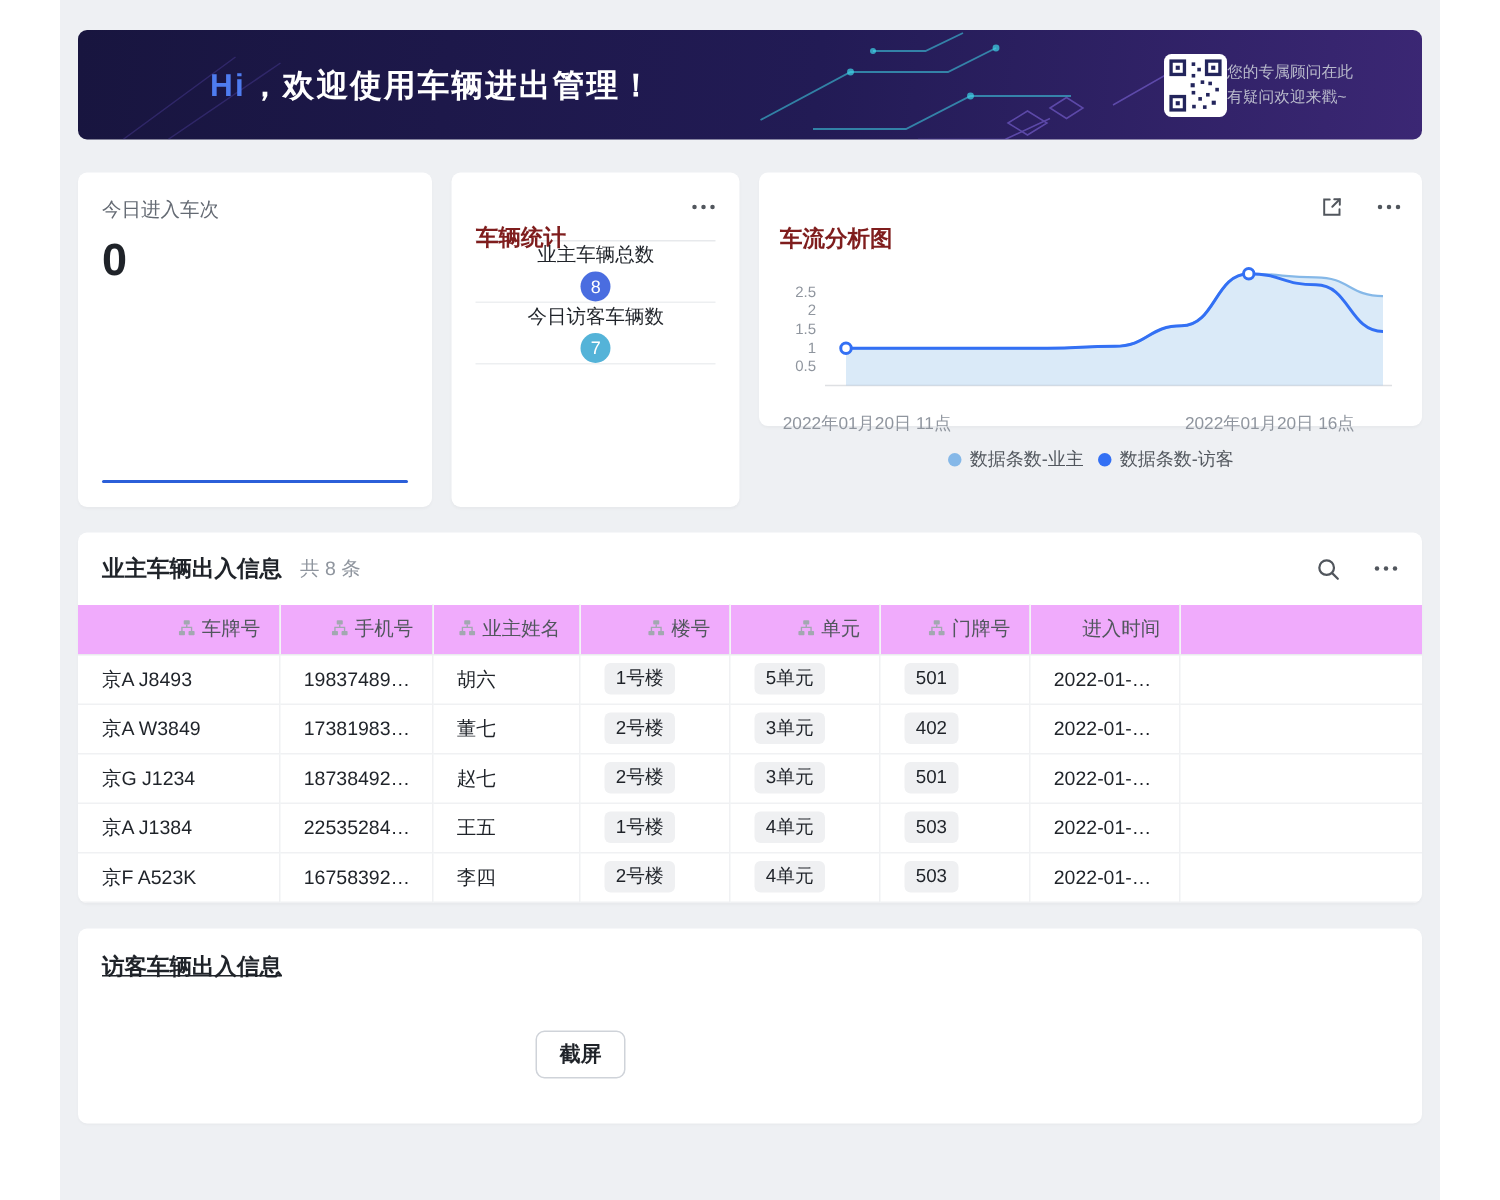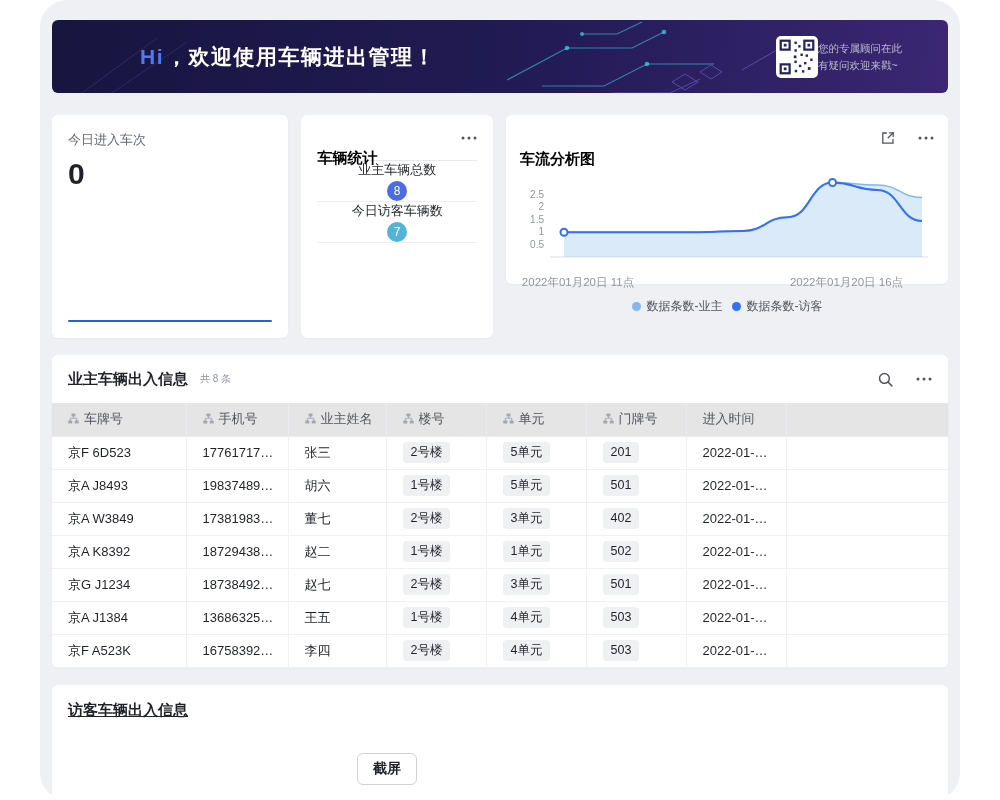--- a/index.html
+++ b/index.html
@@ -8,21 +8,20 @@
     background: #fff;
     font-family: "Liberation Sans", "DejaVu Sans", sans-serif;
     color: #1f2329;
     font-size: 13px;
   }
   .canvas {
     margin: 0 40px;
     height: 100%;
     background: #eef0f3;
     padding: 20px 12px 0 12px;
-    border-radius: 27px;
   }
 
   
   .banner {
     position: relative;
     height: 73px;
     border-radius: 6px;
     overflow: hidden;
     background: linear-gradient(95deg, #18153f 0%, #221b55 55%, #3b2774 100%);
     display: flex;
@@ -59,21 +58,21 @@
     box-shadow: 0 1px 2px rgba(31,35,41,0.03);
   }
 
   .today-card { width: 260px; height: 223px; padding: 16px; display: flex; flex-direction: column; }
   .today-title { font-size: 13px; color: #646a73; }
   .today-value { font-size: 30px; font-weight: 600; margin-top: 8px; color: #1f2329; }
   .today-underline { margin-top: auto; height: 2px; background: #2b5fd9; border-radius: 1px; }
 
   .vs-card { width: 210px; height: 223px; padding: 0 16px; }
   .card-header { height: 46px; display: flex; align-items: center; justify-content: space-between; }
-  .card-title { font-size: 15px; font-weight: 700; color: #000000; margin-top: 42px; }
+  .card-title { font-size: 15px; font-weight: 700; color: #7f1d1d; margin-top: 42px; }
   .icon-btn { display: inline-flex; align-items: center; justify-content: center; cursor: pointer; color: #51565d; }
   .vs-card .card-header { border-bottom: 1px solid #e7e9ec; }
   .vs-row { height: 41px; display: flex; align-items: center; justify-content: space-between; border-bottom: 1px solid #edeff1; flex-direction: column; }
   .vs-label { font-size: 13px; color: #1f2329; }
   .vs-badge {
     min-width: 20px; height: 20px; border-radius: 10px;
     color: #fff; font-size: 12px; padding: 0 5px;
     display: inline-flex; align-items: center; justify-content: center;
   }
 
@@ -87,27 +86,27 @@
     font-size: 11.5px; color: #8f959e; white-space: nowrap;
   }
   .legend { display: flex; justify-content: center; gap: 9px; margin-top: 7px; }
   .legend-item { display: flex; align-items: center; gap: 6px; font-size: 12px; color: #51565d; cursor: pointer; }
   .legend-dot { width: 9px; height: 9px; border-radius: 50%; }
 
   
   .table-card { margin-top: 17px; overflow: hidden; }
   .table-head-bar { height: 48px; padding: 0 16px; display: flex; align-items: center; justify-content: flex-end; }
   .table-title { font-size: 15px; font-weight: 700; }
-  .table-count { font-size: 10px; color: #8f959e; margin-left: 12px; }
+  .table-count { font-size: 13px; color: #8f959e; margin-left: 12px; }
   .table-actions { margin-left: auto; display: flex; align-items: center; gap: 22px; }
 
   table { width: 100%; border-collapse: collapse; table-layout: fixed; font-size: 13px; }
   thead th {
-    background: #e5e5e5; height: 33px;
-    font-weight: 400; color: #51565d; text-align: left;
+    background: #f0abfc; height: 33px;
+    font-weight: 400; color: #51565d; text-align: right;
     padding: 0 12px 0 16px;
     border-right: 1px solid #e9ebee; border-bottom: 1px solid #e9ebee;
     white-space: nowrap; overflow: hidden;
   }
   tbody td {
     height: 33px; padding: 0 12px 0 16px;
     border-right: 1px solid #f0f1f3; border-bottom: 1px solid #f0f1f3;
     white-space: nowrap; overflow: hidden; color: #1f2329;
   }
   thead th:last-child, tbody td:last-child { border-right: none; }
@@ -355,72 +354,52 @@
                   <rect x="7.3" y="8.3" width="4.4" height="3.2" rx="0.6"></rect>
                 </g>
                 <path d="M6 3.7v2M2.5 8.3V5.7h7v2.6" fill="none" stroke="currentColor" stroke-width="1"></path>
               </svg><span>门牌号</span></th>
             <th><span>进入时间</span></th>
             <th></th>
           </tr>
         </thead>
         <tbody>
           <tr>
-            <td>京F 6D523</td>
-            <td>17761717…</td>
-            <td>张三</td>
-            <td><span class="pill">2号楼</span></td>
-            <td><span class="pill">5单元</span></td>
-            <td><span class="pill">201</span></td>
-            <td>2022-01-…</td>
-            <td></td>
-          </tr>
-          <tr>
             <td>京A J8493</td>
             <td>19837489…</td>
             <td>胡六</td>
             <td><span class="pill">1号楼</span></td>
             <td><span class="pill">5单元</span></td>
             <td><span class="pill">501</span></td>
             <td>2022-01-…</td>
             <td></td>
           </tr>
           <tr>
             <td>京A W3849</td>
             <td>17381983…</td>
             <td>董七</td>
             <td><span class="pill">2号楼</span></td>
             <td><span class="pill">3单元</span></td>
             <td><span class="pill">402</span></td>
             <td>2022-01-…</td>
             <td></td>
           </tr>
           <tr>
-            <td>京A K8392</td>
-            <td>18729438…</td>
-            <td>赵二</td>
-            <td><span class="pill">1号楼</span></td>
-            <td><span class="pill">1单元</span></td>
-            <td><span class="pill">502</span></td>
-            <td>2022-01-…</td>
-            <td></td>
-          </tr>
-          <tr>
             <td>京G J1234</td>
             <td>18738492…</td>
             <td>赵七</td>
             <td><span class="pill">2号楼</span></td>
             <td><span class="pill">3单元</span></td>
             <td><span class="pill">501</span></td>
             <td>2022-01-…</td>
             <td></td>
           </tr>
           <tr>
             <td>京A J1384</td>
-            <td>13686325…</td>
+            <td>22535284…</td>
             <td>王五</td>
             <td><span class="pill">1号楼</span></td>
             <td><span class="pill">4单元</span></td>
             <td><span class="pill">503</span></td>
             <td>2022-01-…</td>
             <td></td>
           </tr>
           <tr>
             <td>京F A523K</td>
             <td>16758392…</td>

